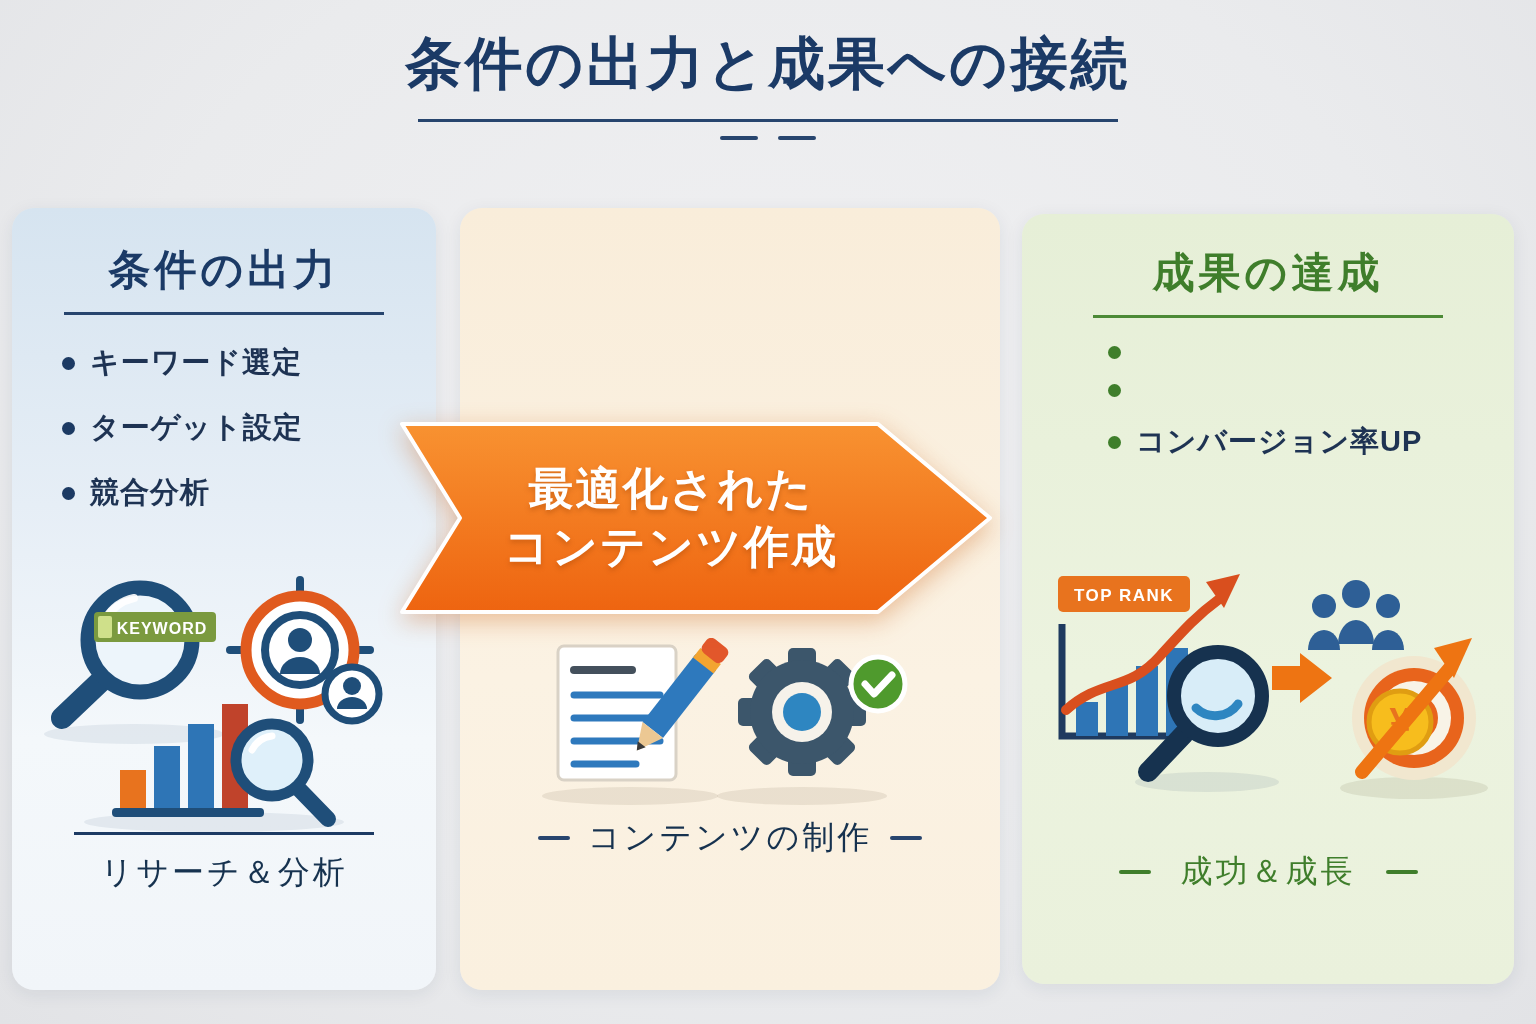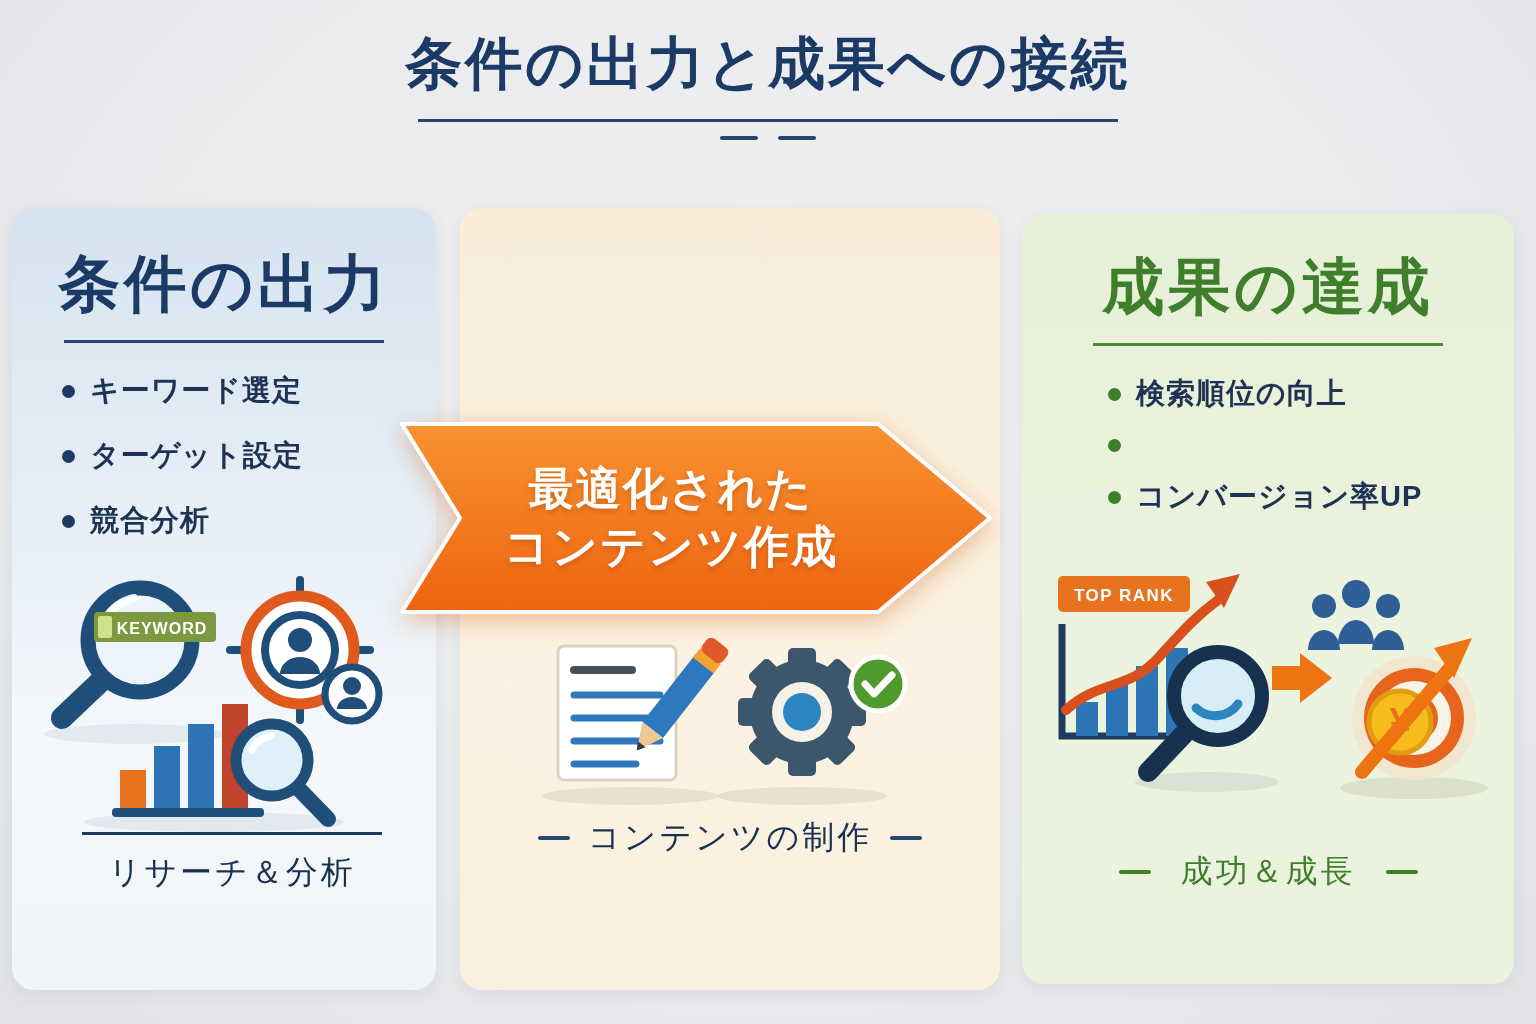--- a/index.html
+++ b/index.html
@@ -27,41 +27,41 @@
   }
   .panel-center {
     left:460px; top:208px; width:540px; height:782px;
     background:linear-gradient(180deg,#f9edda 0%,#fbf2e3 60%,#faf0df 100%);
   }
   .panel-right {
     left:1022px; top:214px; width:492px; height:770px;
     background:linear-gradient(180deg,#e6efd7 0%,#ecf3df 60%,#eaf1dc 100%);
   }
 
-  .panel-heading { margin-top:34px; text-align:center; font-size:62px; font-weight:800; letter-spacing:4px; }
+  .panel-heading { margin-top:34px; text-align:center; font-size:42px; font-weight:800; letter-spacing:4px; }
   .panel-heading.navy { color:#1b3a66; }
   .panel-heading.green { color:#3f7e2b;margin-top:31px; }
   .heading-underline { height:3px; margin:14px auto 0; }
   .heading-underline.navy { width:320px; background:#27456e; }
   .heading-underline.green { width:350px; background:#4c8a36; }
 
   .bullet-list { margin-top:28px; }
   .panel-left  .bullet-list { padding-left:50px; }
   .panel-right .bullet-list { padding-left:86px; }
   .bullet-row { display:flex; align-items:center; gap:15px; margin-bottom:24px;margin-top:25px; }
   .bullet-label { font-size:29px; font-weight:700; color:#1e3353; letter-spacing:1px; }
   .dot { width:13px; height:13px; border-radius:50%; flex:0 0 auto; }
   .dot.navy { background:#1c3a63; }
   .dot.green { background:#3f7e2b; }
 
   .icons-left   { position:absolute; left:22px; top:348px; }
   .icons-center { position:absolute; left:80px; top:430px; }
   .icons-right  { position:absolute; left:10px; top:346px; }
 
-  .caption-block { position:absolute; left:8px; width:100%; text-align:center; }
+  .caption-block { position:absolute; left:0; width:100%; text-align:center; }
   .panel-left  .caption-block { top:624px; }
   .caption-line { width:300px; height:3px; background:#1c3a63; margin:0 auto 16px; }
   .caption-text { font-size:32px; font-weight:400; color:#16324f; letter-spacing:3px; }
   .caption-text.green { color:#3f7e2b; }
   .caption-row { position:absolute; left:0; width:100%; display:flex; justify-content:center; align-items:center; gap:18px; }
   .panel-center .caption-row { top:608px; }
   .panel-right  .caption-row { top:636px;gap:30px; }
 
   
   .arrow-banner { position:absolute; left:400px; top:422px; width:592px; height:192px; z-index:6; }
@@ -216,21 +216,20 @@
     </div>
   </div>
 
   <section class="panel panel-right">
     <div class="panel-heading green">成果の達成</div>
     <div class="heading-underline green"></div>
 
     <div class="bullet-list">
       <div class="bullet-row">
         <span class="dot green"></span>
-        <span class="bullet-label">検索順位の向上</span>
       </div>
       <div class="bullet-row">
         <span class="dot green"></span>
       </div>
       <div class="bullet-row">
         <span class="dot green"></span>
         <span class="bullet-label">コンバージョン率UP</span>
       </div>
     </div>
 

